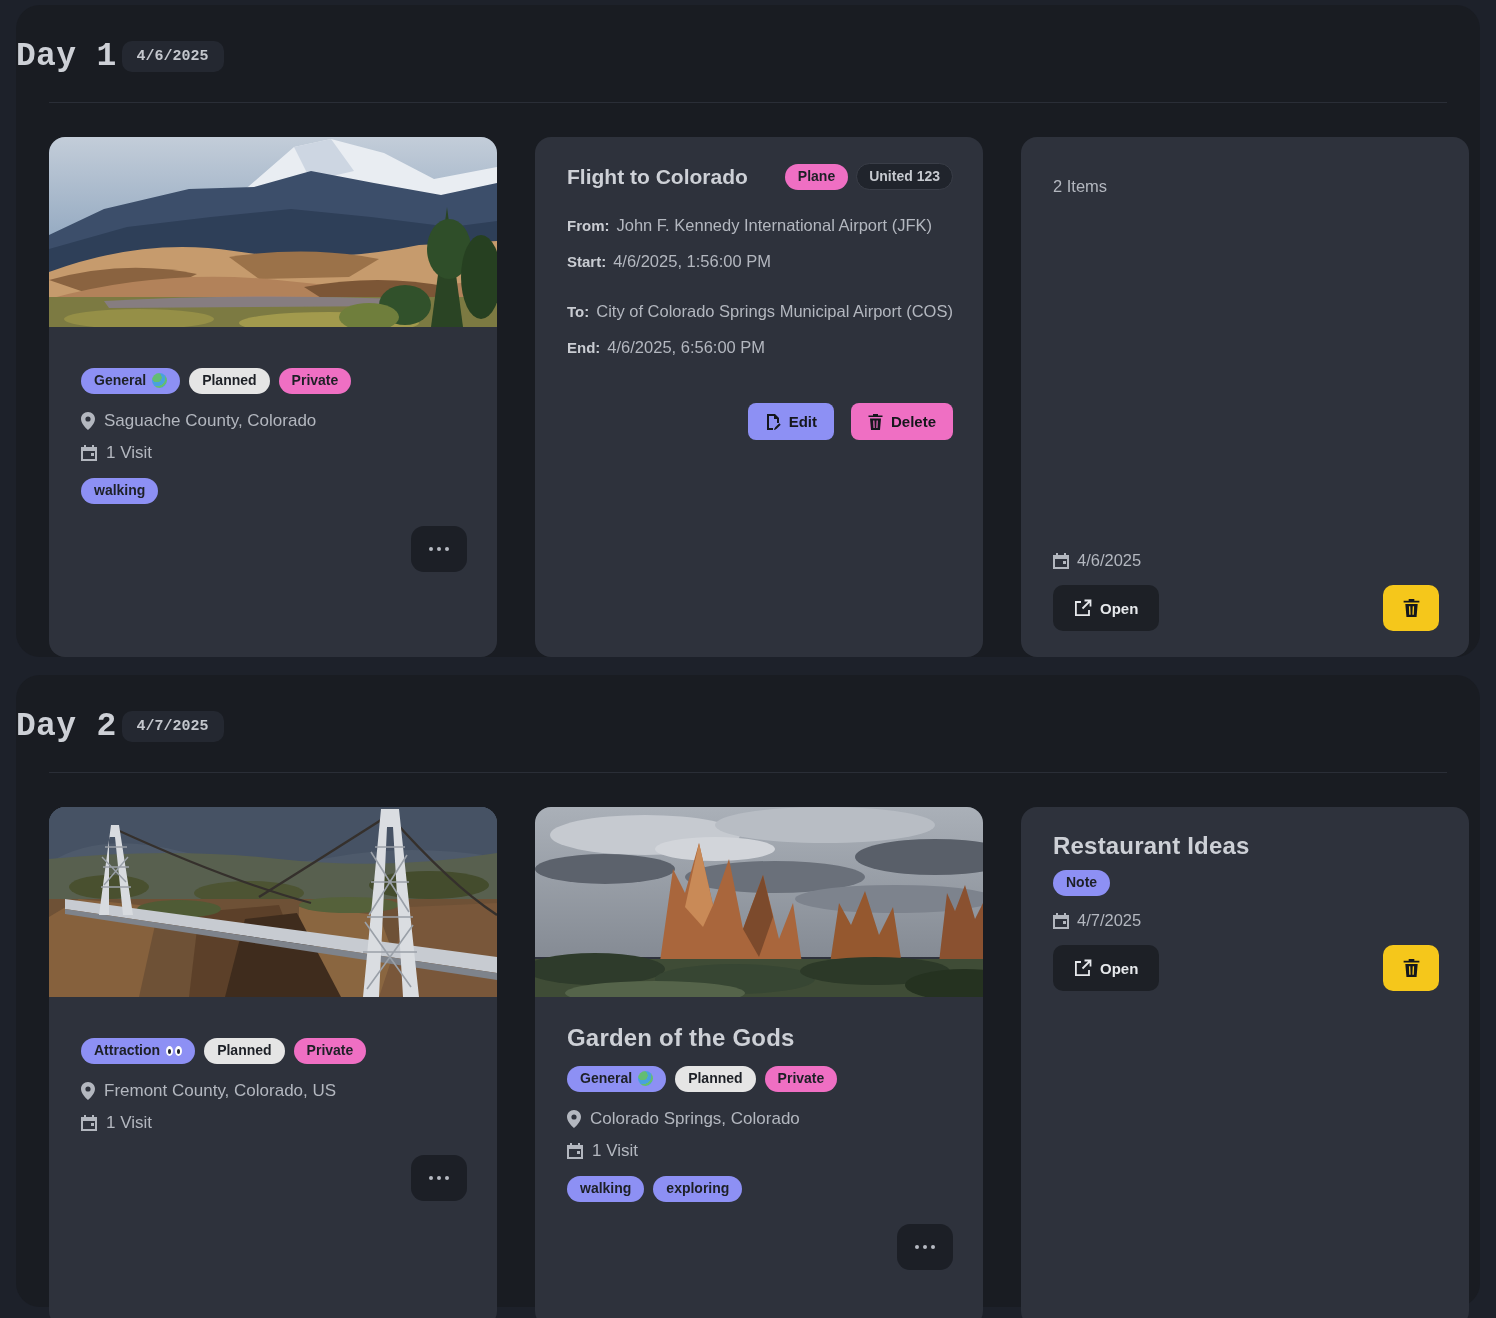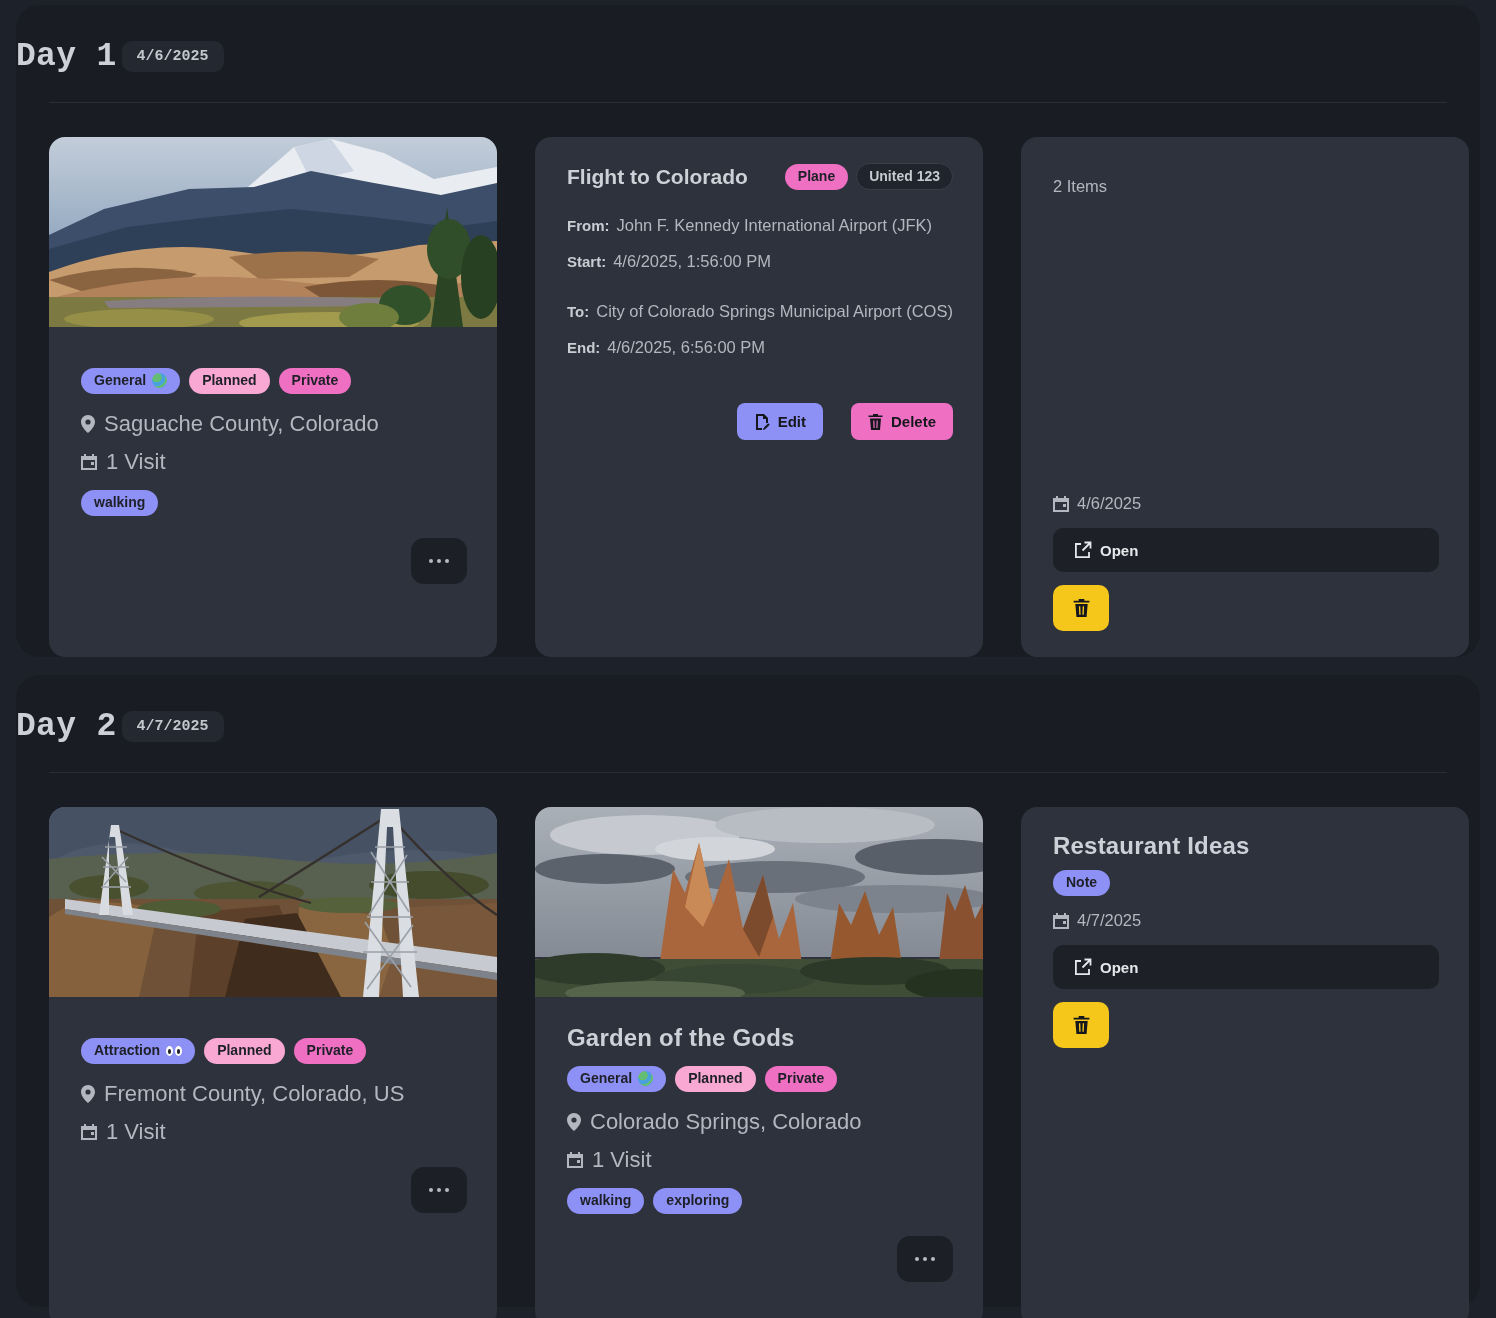--- a/index.html
+++ b/index.html
@@ -38,25 +38,25 @@
   .card-img svg { display:block; width:100%; height:100%; }
   .card-body { padding:27px 30px 0 32px; display:flex; flex-direction:column; flex:1; }
   .card-title { font-size:24px; font-weight:700; color:#cdd0d6; letter-spacing:.2px; }
   .row { display:flex; align-items:center; gap:9px; }
   .pill {
     display:inline-flex; align-items:center; gap:6px;
     font-size:14px; font-weight:700; color:#1d2026;
     padding:4px 13px 5px; border-radius:999px; line-height:17px;
   }
   .pill.purple { background:#8d90f4; }
-  .pill.green  { background:#f9a8d4; }
+  .pill.green  { background:#e5e5e5; }
   .pill.pink   { background:#ef6fc3; }
   .pill.dark   { background:#20242c; border:1px solid #3a3e48; color:#c6c9cf; padding:4px 12px; }
   .badges { margin-top:14px; }
-  .meta { margin-top:17px; font-size:22px; color:#b3b7bf; }
+  .meta { margin-top:17px; font-size:17px; color:#b3b7bf; }
   .meta + .meta { margin-top:12px; }
   .tags { margin-top:15px; }
   .globe {
     width:15px; height:15px; border-radius:50%;
     background:radial-gradient(circle at 32% 30%, #63bd72 0 32%, #49a1de 34% 58%, #63bd72 60% 74%, #49a1de 76%);
   }
   .eyes { display:inline-flex; gap:2px; }
   .eyes i {
     width:7px; height:10px; background:#fdfdfd; border-radius:50%;
     position:relative; display:inline-block;
@@ -72,40 +72,40 @@
   }
   .ellipsis-btn i { width:4.5px; height:4.5px; border-radius:50%; background:#b6bac2; }
   
   .flight-body { padding:26px 30px 0 32px; }
   .flight-head { display:flex; justify-content:space-between; align-items:center; gap:10px; }
   .flight-title { font-size:21px; font-weight:700; color:#cdd0d6; }
   .flight-details { margin-top:26px; }
   .drow { margin-bottom:17px; font-size:16.5px; color:#b3b7bf; }
   .drow b { font-size:15px; color:#c9ccd2; margin-right:7px; }
   .gap-top { margin-top:31px; }
-  .btn-row { display:flex; justify-content:flex-end; gap:28px; margin-top:29px; }
+  .btn-row { display:flex; justify-content:flex-end; gap:17px; margin-top:29px; }
   .btn {
     display:inline-flex; align-items:center; gap:8px; border:none; cursor:pointer;
     border-radius:8px; padding:10px 17px; font-size:15px; font-weight:700;
     color:#15171c; font-family:inherit;
   }
   .btn.purple { background:#8d90f4; }
   .btn.pink   { background:#ef6fc3; }
   .btn.open {
     background:#1d2026; color:#e6e8eb; border-radius:10px; padding:13px 21px; font-size:15px;
   }
   .btn.trash { background:#f5c71b; width:56px; height:46px; border-radius:10px; justify-content:center; padding:0; }
   
   .list-body { padding:25px 30px 26px 32px; display:flex; flex-direction:column; flex:1; }
   .list-title { font-size:25px; font-weight:700; color:#cdd0d6; }
   .one-badge { margin-top:11px; }
   .items-count { margin-top:15px; font-size:16.5px; color:#b3b7bf; }
   .spacer { flex:1; }
   .date-row { display:flex; align-items:center; gap:8px; font-size:16.5px; color:#b3b7bf; }
-  .list-btn-row { display:flex; justify-content:center; gap:13px; margin-top:15px;flex-direction:column; }
+  .list-btn-row { display:flex; justify-content:space-between; gap:13px; margin-top:15px; }
   .note-date { margin-top:15px; }
   svg.icn { flex:none; }
 </style>
 </head>
 <body>
 
 <section class="panel" style="height:652px;">
   <div class="day-header">
     <span class="day-title">Day 1</span>
     <span class="day-date">4/6/2025</span>

